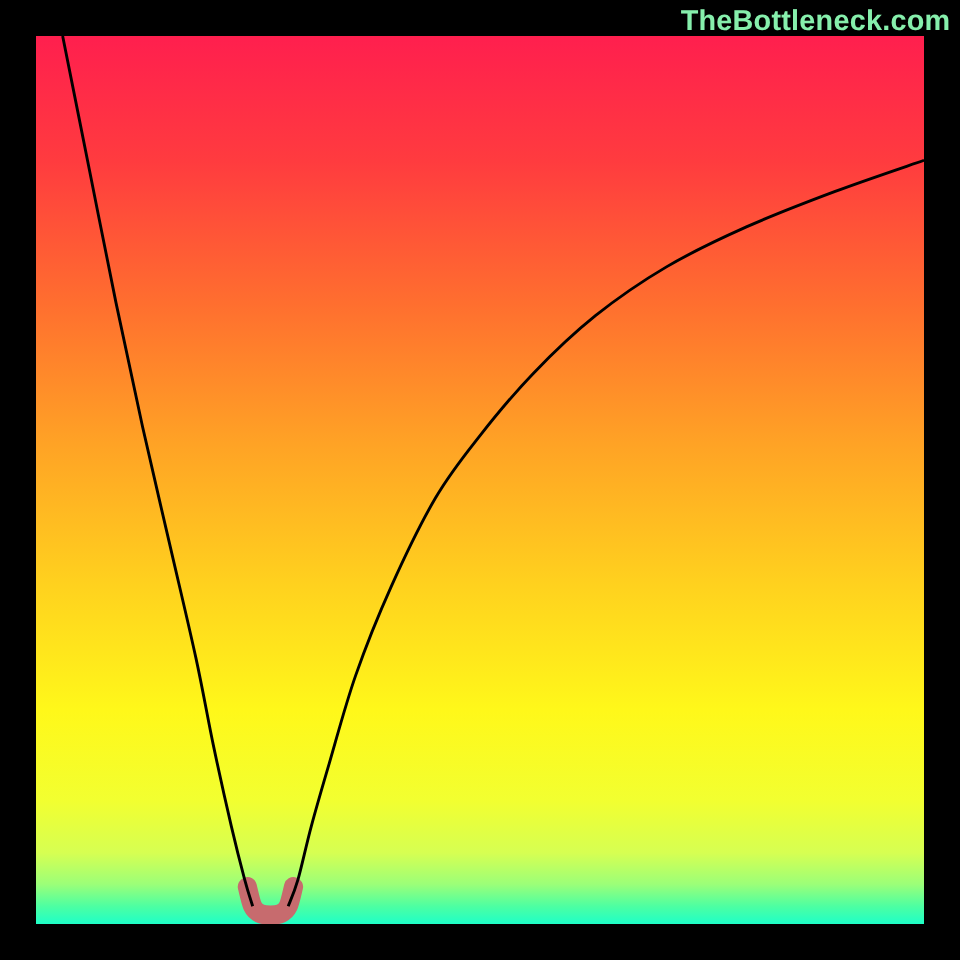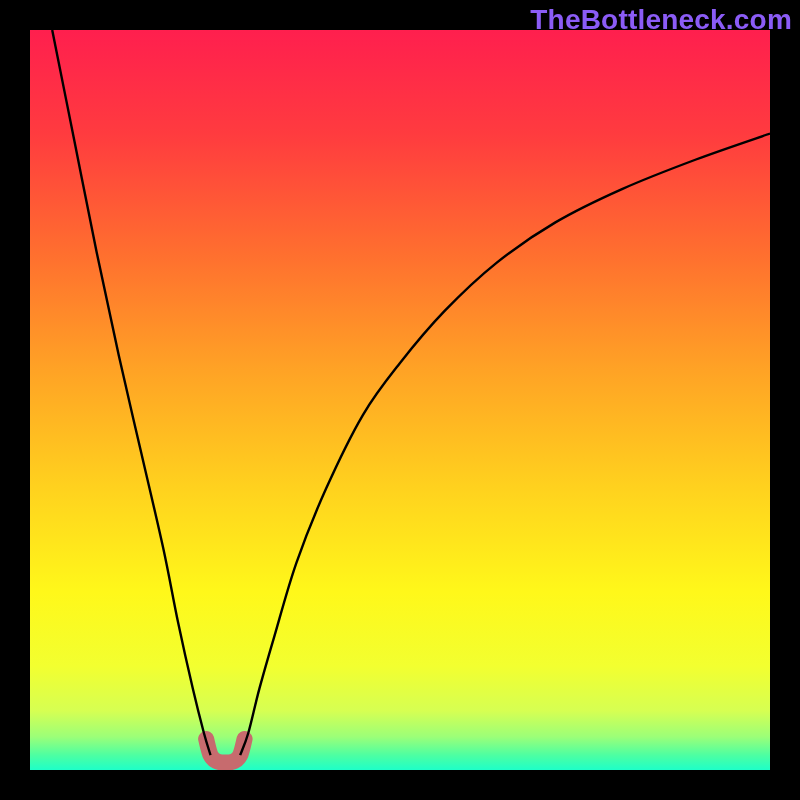--- a/index.html
+++ b/index.html
@@ -26,22 +26,22 @@
   }
   .plot svg {
     display: block;
     width: 740px;
     height: 740px;
   }
   .watermark {
     position: absolute;
     top: 4px;
     right: 8px;
-    color: #8b5cf6;
-    font-size: 28px;
+    color: #86efac;
+    font-size: 24px;
     font-weight: 600;
     letter-spacing: 0.2px;
     user-select: none;
   }
 </style>
 </head>
 <body>
 
 <div class="stage">
 

